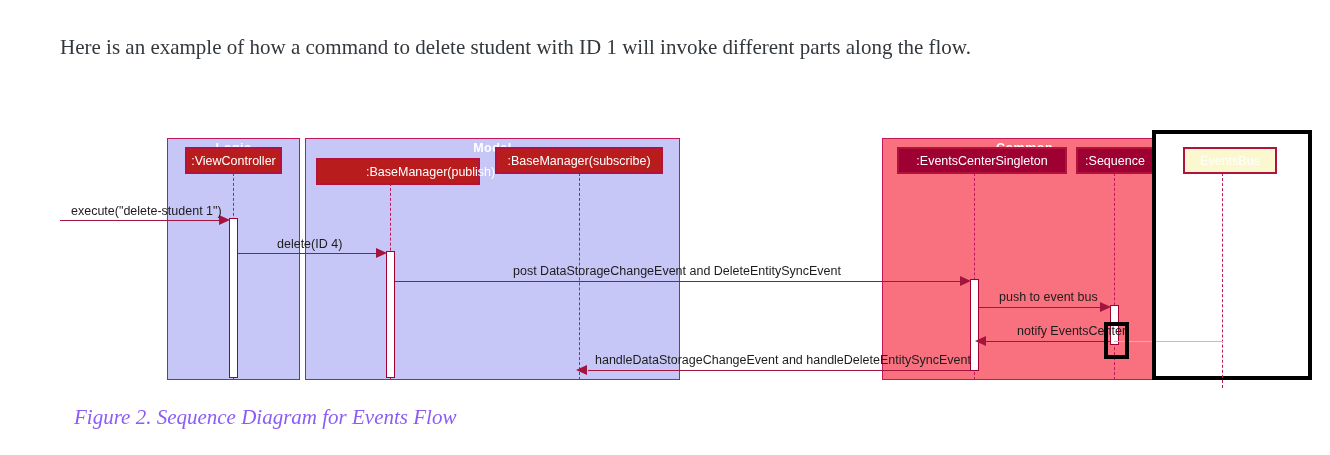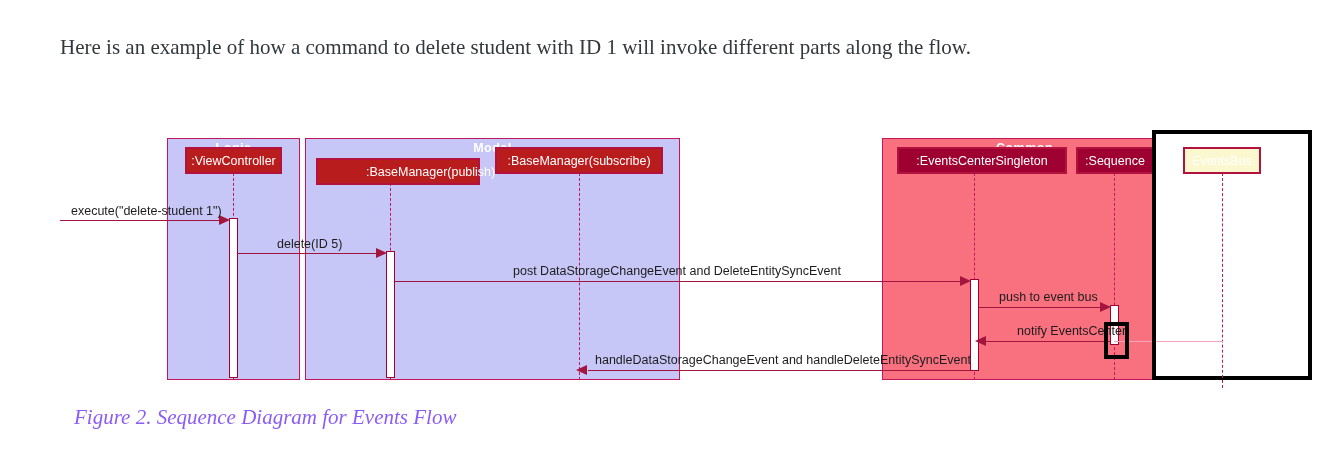--- a/index.html
+++ b/index.html
@@ -173,21 +173,21 @@
   <div class="activation" style="left:386px; top:121px; height:127px;"></div>
   <div class="activation" style="left:970px; top:149px; height:92px;"></div>
   <div class="activation" style="left:1110px; top:175px; height:40px;"></div>
 
   <div class="msg-line" style="left:60px; top:90px; width:163px;"></div>
   <div class="arrow-head right" style="left:219px; top:85px;"></div>
   <div class="msg-label" style="left:71px; top:74px;">execute("delete-student 1")</div>
 
   <div class="msg-line" style="left:238px; top:123px; width:142px;"></div>
   <div class="arrow-head right" style="left:376px; top:118px;"></div>
-  <div class="msg-label" style="left:277px; top:107px;">delete(ID 5)</div>
+  <div class="msg-label" style="left:277px; top:107px;">delete(ID 4)</div>
 
   <div class="msg-line" style="left:395px; top:151px; width:569px;"></div>
   <div class="arrow-head right" style="left:960px; top:146px;"></div>
   <div class="msg-label" style="left:513px; top:134px;">post DataStorageChangeEvent and DeleteEntitySyncEvent</div>
 
   <div class="msg-line" style="left:979px; top:177px; width:125px;"></div>
   <div class="arrow-head right" style="left:1100px; top:172px;"></div>
   <div class="msg-label" style="left:999px; top:160px;">push to event bus</div>
 
   <div class="msg-line" style="left:985px; top:211px; width:125px;"></div>
@@ -196,20 +196,20 @@
 
   <div class="msg-line faint" style="left:1114px; top:211px; width:108px;"></div>
 
   <div class="msg-line" style="left:588px; top:240px; width:382px;"></div>
   <div class="arrow-head left" style="left:576px; top:235px;"></div>
   <div class="msg-label" style="left:595px; top:223px;">handleDataStorageChangeEvent and handleDeleteEntitySyncEvent</div>
 
   <div class="annotation-box filled" style="left:1152px; top:0px; width:160px; height:250px;"></div>
 
   <div class="lifeline" style="left:1222px; top:43px; height:215px;"></div>
-  <div class="participant cream" style="left:1183px; top:17px; width:78px;">EventsBus</div>
+  <div class="participant cream" style="left:1183px; top:17px; width:94px;">EventsBus</div>
   <div class="msg-line faint" style="left:1156px; top:211px; width:67px;"></div>
 
   <div class="annotation-box" style="left:1104px; top:192px; width:25px; height:37px;"></div>
 
 </div>
 
 <div id="figure-caption">Figure 2. Sequence Diagram for Events Flow</div>
 
 </body></html>

